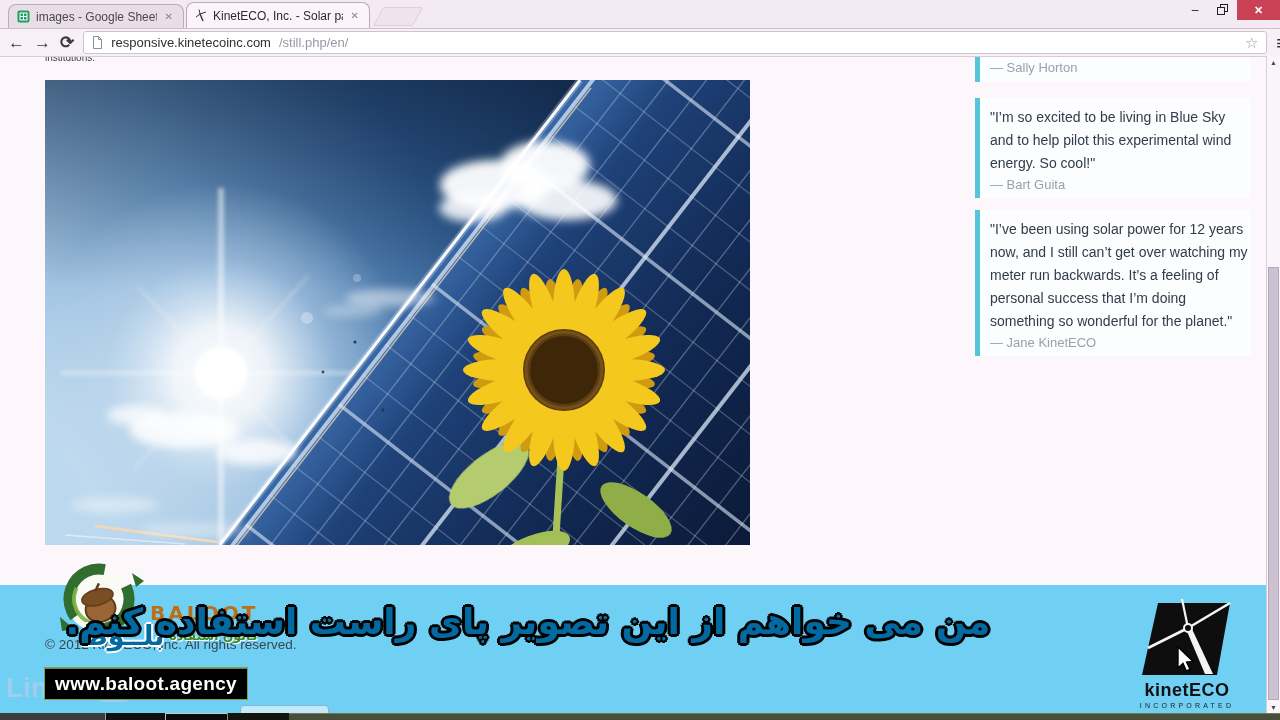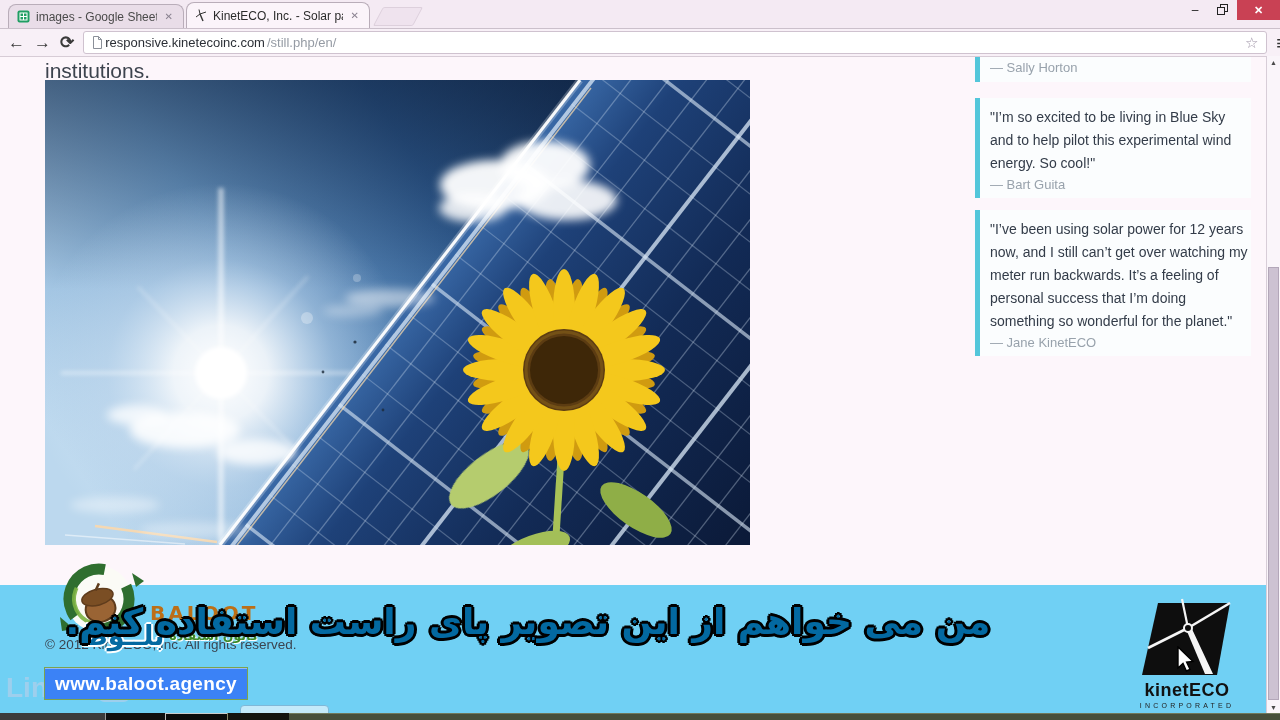--- a/index.html
+++ b/index.html
@@ -19,28 +19,28 @@
        transform:skewX(-28deg);border-radius:2px;border:1px solid #ddd0dc;}
   .winbtns{position:absolute;right:0;top:0;display:flex;align-items:flex-start;z-index:5;}
   .winbtn{width:28px;height:19px;display:flex;align-items:center;justify-content:center;
           font-size:12px;color:#222;}
   .winbtn.close{width:43px;height:20px;background:#c94154;color:#fff;font-size:11px;font-weight:bold;}
   .toolbar{position:absolute;left:0;top:28px;width:1280px;height:27px;background:#f8f0f7;
            border-top:1px solid #cbc0cb;border-bottom:1px solid #d7ccd6;box-sizing:content-box;
            display:flex;align-items:center;padding:0 8px;gap:9px;z-index:2;}
   .navicon{font-size:17px;color:#3a3a3a;font-weight:bold;line-height:1;}
   .addressbar{flex:1;height:21px;background:#fff;border:1px solid #cfc2cf;border-radius:3px;
-              display:flex;align-items:center;padding:0 8px;gap:2px;font-size:13px;}
+              display:flex;align-items:center;padding:0 8px;gap:8px;font-size:13px;}
   .url-host{color:#2b2f36;}
   .url-path{color:#959ba4;}
   .star{margin-left:auto;font-size:15px;color:#a095a8;}
   .menu-btn{font-size:20px;font-weight:bold;color:#333;line-height:1;}
 
   
-  .intro-tail{position:absolute;left:45px;top:59px;font-size:21px;color:#3d434e;}
+  .intro-tail{position:absolute;left:45px;top:52px;font-size:10px;color:#3d434e;}
   .hero{position:absolute;left:45px;top:80px;width:705px;height:465px;}
 
   .quote{position:absolute;left:975px;width:276px;border-left:5px solid #53c6da;
          background:#fbfdfe;padding:8px 0 6px 10px;box-sizing:border-box;}
   .quote p{margin:0;font-size:14px;line-height:23px;color:#333c49;width:262px;}
   .quote .author{margin-top:2px;font-size:13px;color:#98a2ac;}
   .quote.q1{top:56px;height:26px;padding-top:2px;}
   .quote.q2{top:98px;}
   .quote.q3{top:210px;}
 
@@ -67,21 +67,21 @@
              text-shadow:0 0 2px #fff,1px 1px 0 #fff;white-space:nowrap;}
   .baloot-fa .big{font-size:27px;font-weight:bold;color:#0369a1;white-space:nowrap;
              text-shadow:2px 0 0 #fff,-2px 0 0 #fff,0 2px 0 #fff,0 -2px 0 #fff,
                          1px 1px 0 #fff,-1px -1px 0 #fff;}
 
   .subtitle{position:absolute;left:0;top:601px;width:1056px;text-align:center;direction:rtl;
             font-family:"DejaVu Sans",sans-serif;font-size:36px;font-weight:bold;color:#0369a1;z-index:40;
             text-shadow:3px 0 0 #000,-3px 0 0 #000,0 3px 0 #000,0 -3px 0 #000,
                         2px 2px 0 #000,-2px 2px 0 #000,2px -2px 0 #000,-2px -2px 0 #000;}
 
-  .agency-box{position:absolute;left:44px;top:667px;width:202px;height:31px;background:#3b82f6;
+  .agency-box{position:absolute;left:44px;top:667px;width:202px;height:31px;background:#000000;
               border:1px solid #7da24e;box-shadow:inset 0 1px 0 rgba(255,255,255,.45);
               display:flex;align-items:center;justify-content:center;z-index:35;}
   .agency-box span{color:#fff;font-weight:bold;font-size:19px;letter-spacing:.3px;}
 
   .player-bump{position:absolute;left:240px;top:705px;width:87px;height:10px;z-index:48;
                background:rgba(200,235,250,.95);border:1px solid #7fb8d8;border-radius:4px 4px 0 0;}
   .bottom-bar{position:absolute;left:0;top:713px;width:1280px;height:7px;z-index:50;background:#3c3c3c;}
   .bottom-bar .seg{position:absolute;top:0;height:7px;box-sizing:border-box;}
 
   

